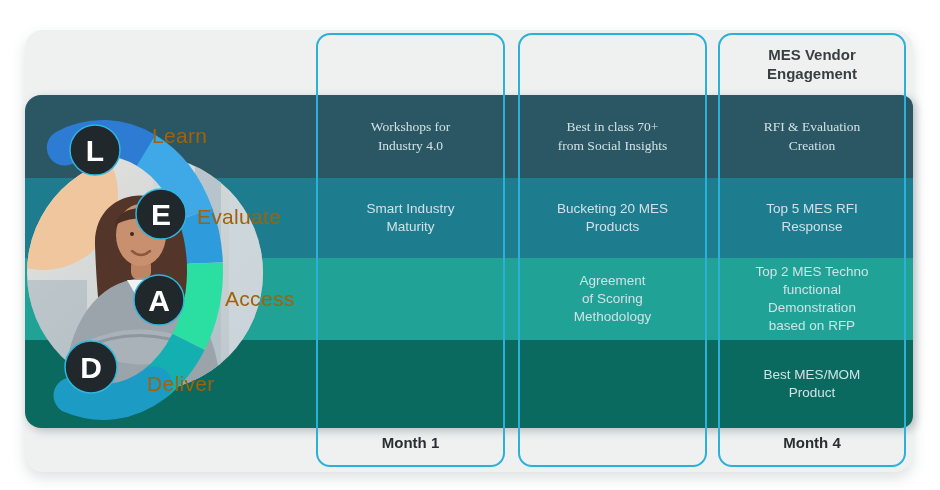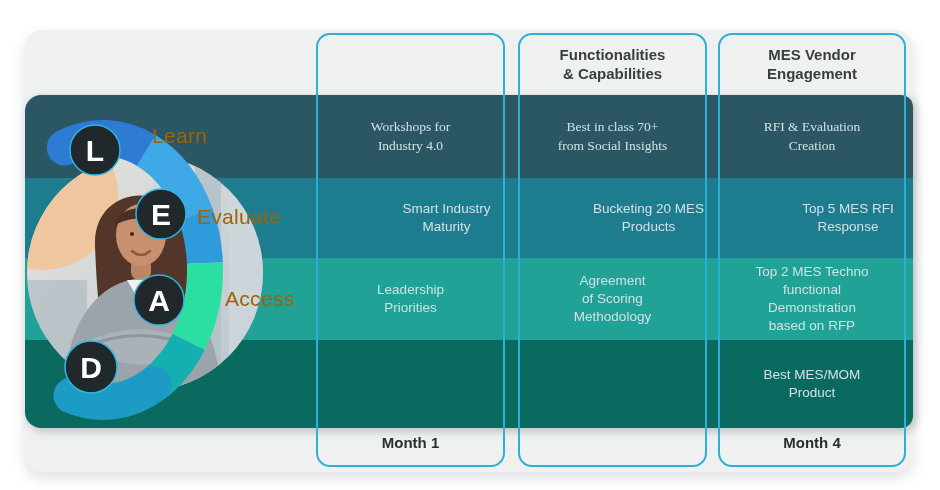--- a/index.html
+++ b/index.html
@@ -41,21 +41,21 @@
   .month{
     position:absolute;top:428px;height:28px;display:flex;align-items:center;justify-content:center;
     text-align:center;font-size:15px;font-weight:bold;color:#2b2f31;
   }
   .cell{
     position:absolute;display:flex;align-items:center;justify-content:center;
     text-align:center;font-size:13.5px;line-height:1.35;color:#cfe2e6;
     white-space:pre-line;padding:0 8px;box-sizing:border-box;
   }
   .cell.r1{top:95px;height:83px;font-family:Liberation Serif, serif;}
-  .cell.r2{top:178px;height:80px;margin-left:36px;}
+  .cell.r2{top:178px;height:80px;}
   .cell.r3{top:258px;height:82px;}
   .cell.r4{top:340px;height:88px;}
   
   .row-label{
     position:absolute;color:#a16207;font-size:21px;letter-spacing:.3px;
     display:flex;align-items:center;height:30px;
   }
   .rl1{left:152px;top:121px;}
   .rl2{left:197px;top:202px;}
   .rl3{left:197px;top:284px;margin-left:28px;}
@@ -130,36 +130,33 @@
       <circle cx="134" cy="270" r="25" fill="#20282b" stroke="#2fb5de" stroke-width="1.5"></circle>
       <text x="134" y="281">A</text>
       <circle cx="66" cy="337" r="26" fill="#20282b" stroke="#2fb5de" stroke-width="1.5"></circle>
       <text x="66" y="348">D</text>
     </g>
   </svg>
 
   <div class="row-label rl1">Learn</div>
   <div class="row-label rl2">Evaluate</div>
   <div class="row-label rl3">Access</div>
+  <div class="row-label rl4">Deliver</div>
 
   <div class="col-outline c1"></div>
   <div class="col-outline c2"></div>
   <div class="col-outline c3"></div>
 
-  <div class="hdr c2">Functionalities
-&amp; Capabilities</div>
   <div class="hdr c3">MES Vendor
 Engagement</div>
 
   <div class="cell c1 r1">Workshops for
 Industry 4.0</div>
   <div class="cell c1 r2">Smart Industry
 Maturity</div>
-  <div class="cell c1 r3">Leadership
-Priorities</div>
 
   <div class="cell c2 r1">Best in class 70+
 from Social Insights</div>
   <div class="cell c2 r2">Bucketing 20 MES
 Products</div>
   <div class="cell c2 r3">Agreement
 of Scoring
 Methodology</div>
 
   <div class="cell c3 r1">RFI &amp; Evaluation

